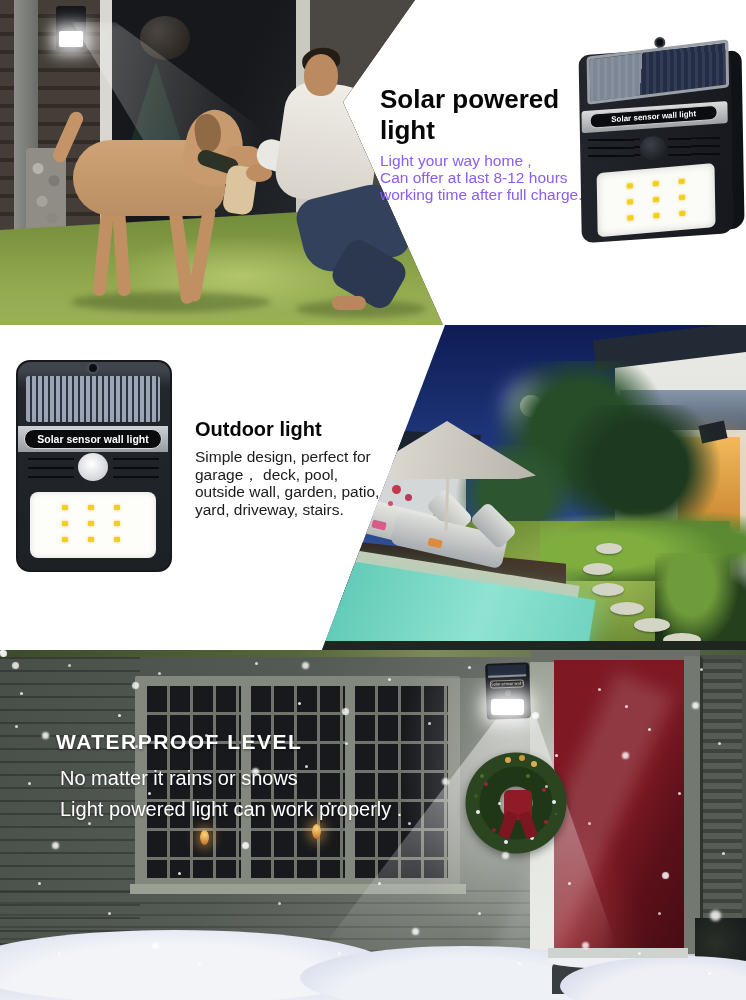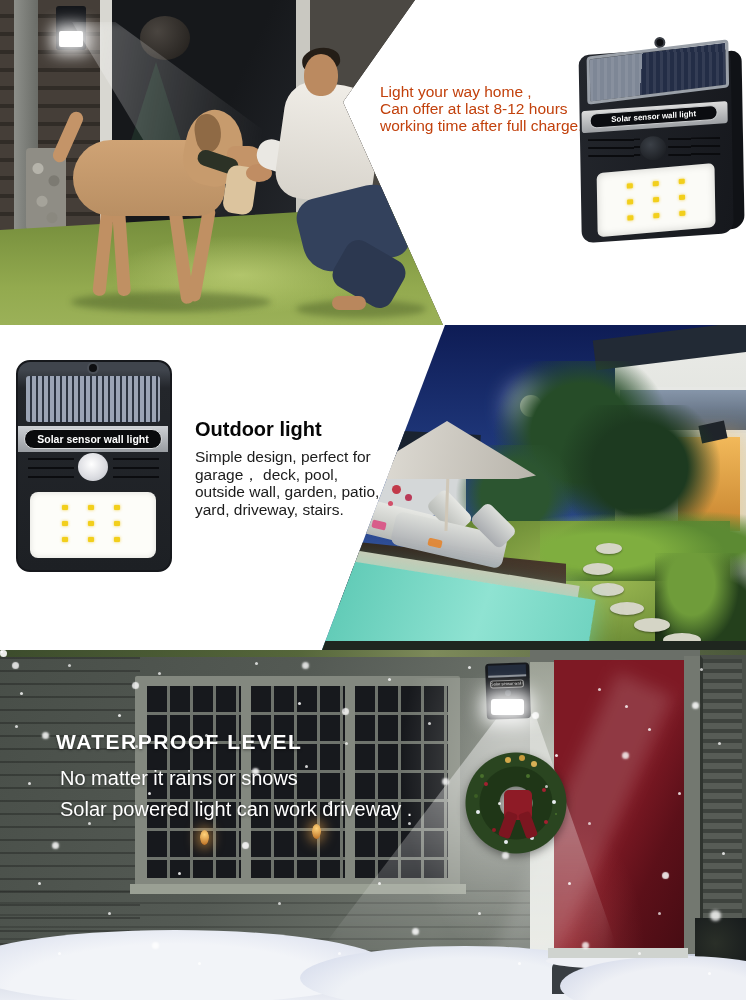--- a/index.html
+++ b/index.html
@@ -64,21 +64,21 @@
   .man .head{left:58px;top:4px;width:34px;height:42px;background:#bb8a60;border-radius:50% 50% 45% 45%;}
   .man .torso{left:34px;top:34px;width:98px;height:118px;border-radius:30px 42px 20px 26px;transform:rotate(8deg);
        background:linear-gradient(180deg,#f0ede7,#d7d3cb);}
   .man .jeans{left:54px;top:140px;width:106px;height:76px;background:#33415c;border-radius:20px 30px 18px 30px;transform:rotate(-14deg);}
   .man .shin{left:90px;top:198px;width:66px;height:52px;background:#2c3850;border-radius:14px;transform:rotate(30deg);}
   .man .foot{left:86px;top:246px;width:34px;height:14px;background:#b9875d;border-radius:8px;}
   .man .shadow{left:50px;top:250px;width:130px;height:18px;background:rgba(40,60,20,.32);border-radius:50%;filter:blur(3px);}
 
   .text1{position:absolute;left:380px;top:84px;width:230px;}
   .text1 h2{margin:0 0 7px 0;font-size:26px;font-weight:bold;color:#060606;letter-spacing:0;}
-  .text1 p{margin:0;font-size:15.5px;line-height:16.8px;color:#c2410c;}
+  .text1 p{margin:0;font-size:15.5px;line-height:16.8px;color:#8b5cf6;}
 
   
   .prodA{left:580px;top:36px;width:165px;height:204px;transform:rotate(-1deg);}
   .pa-side{right:2px;top:16px;width:22px;height:178px;background:#101216;border-radius:0 12px 12px 0;transform:skewY(-7deg);}
   .pa-body{left:0;top:14px;width:152px;height:188px;border-radius:10px 16px 12px 12px;transform:skewY(-3deg);
        background:linear-gradient(100deg,#23262c,#16181d);}
   .pa-hole{left:78px;top:3px;width:7px;height:7px;border-radius:50%;background:#0f1013;box-shadow:0 0 0 2px #3b3f46;}
   .pa-solar{left:8px;top:12px;width:142px;height:48px;transform:skewY(-6deg);border:3px solid #9aa0a8;border-radius:4px;
        background:linear-gradient(95deg,#7e8796 0 38%,#232d46 38%);}
   .pa-solar::after{content:"";position:absolute;inset:0;
@@ -328,20 +328,21 @@
       <div class="torso"></div>
       <div class="jeans"></div>
       <div class="shin"></div>
       <div class="foot"></div>
       <div class="hair"></div>
       <div class="head"></div>
     </div>
   </div>
 
   <div class="text1">
+    <h2>Solar powered light</h2>
     <p>Light your way home ,</p>
     <p>Can offer at last 8-12 hours</p>
     <p>working time after full charge.</p>
   </div>
 
   <div class="prod prodA">
     <div class="pa-side"></div>
     <div class="pa-body"></div>
     <div class="pa-hole"></div>
     <div class="pa-solar"></div>
@@ -466,16 +467,16 @@
     <div class="p3-step"></div>
     <div class="p3-mound3"></div>
     <div class="p3-thresh"></div>
     <div class="p3-flakes"></div>
     <div class="p3-flakes2"></div>
   </div>
 
   <div class="text3">
     <h2>WATERPROOF LEVEL</h2>
     <p class="t3l1">No matter it rains or snows</p>
-    <p class="t3l2">Solar powered light can work driveway .</p>
+    <p class="t3l2">Light powered light can work properly .</p>
   </div>
 
 </div>
 
 </body></html>

